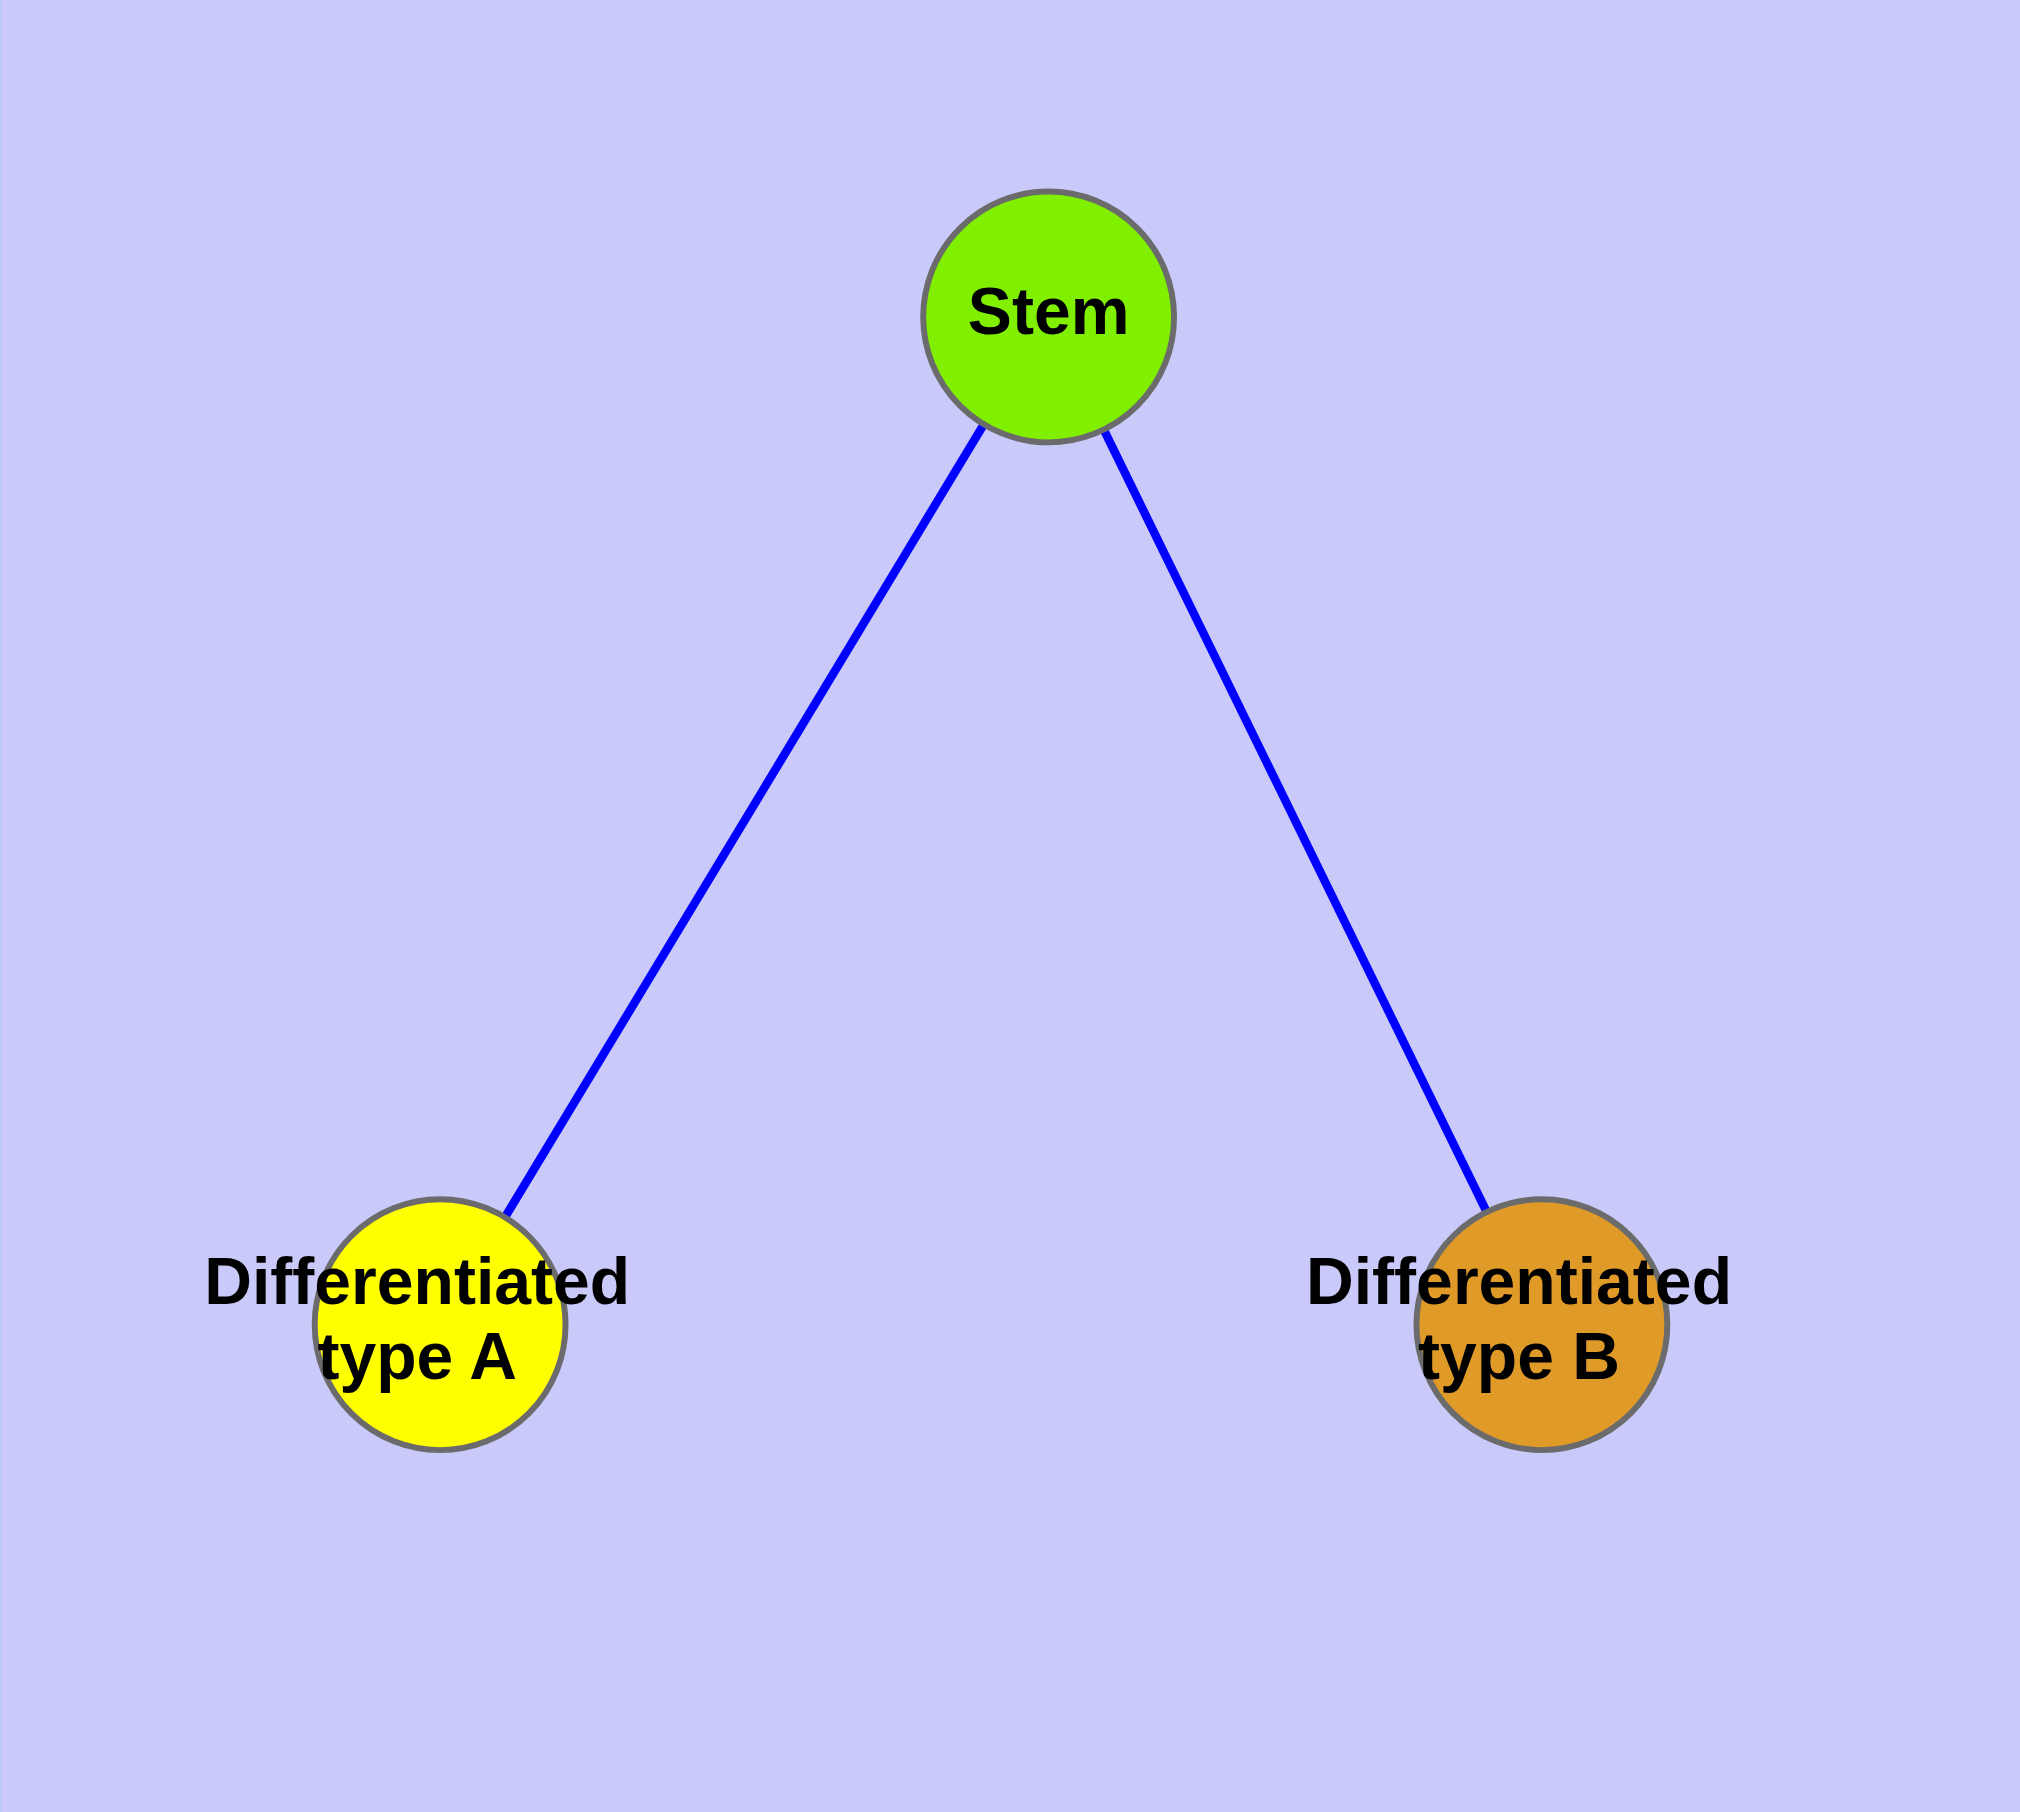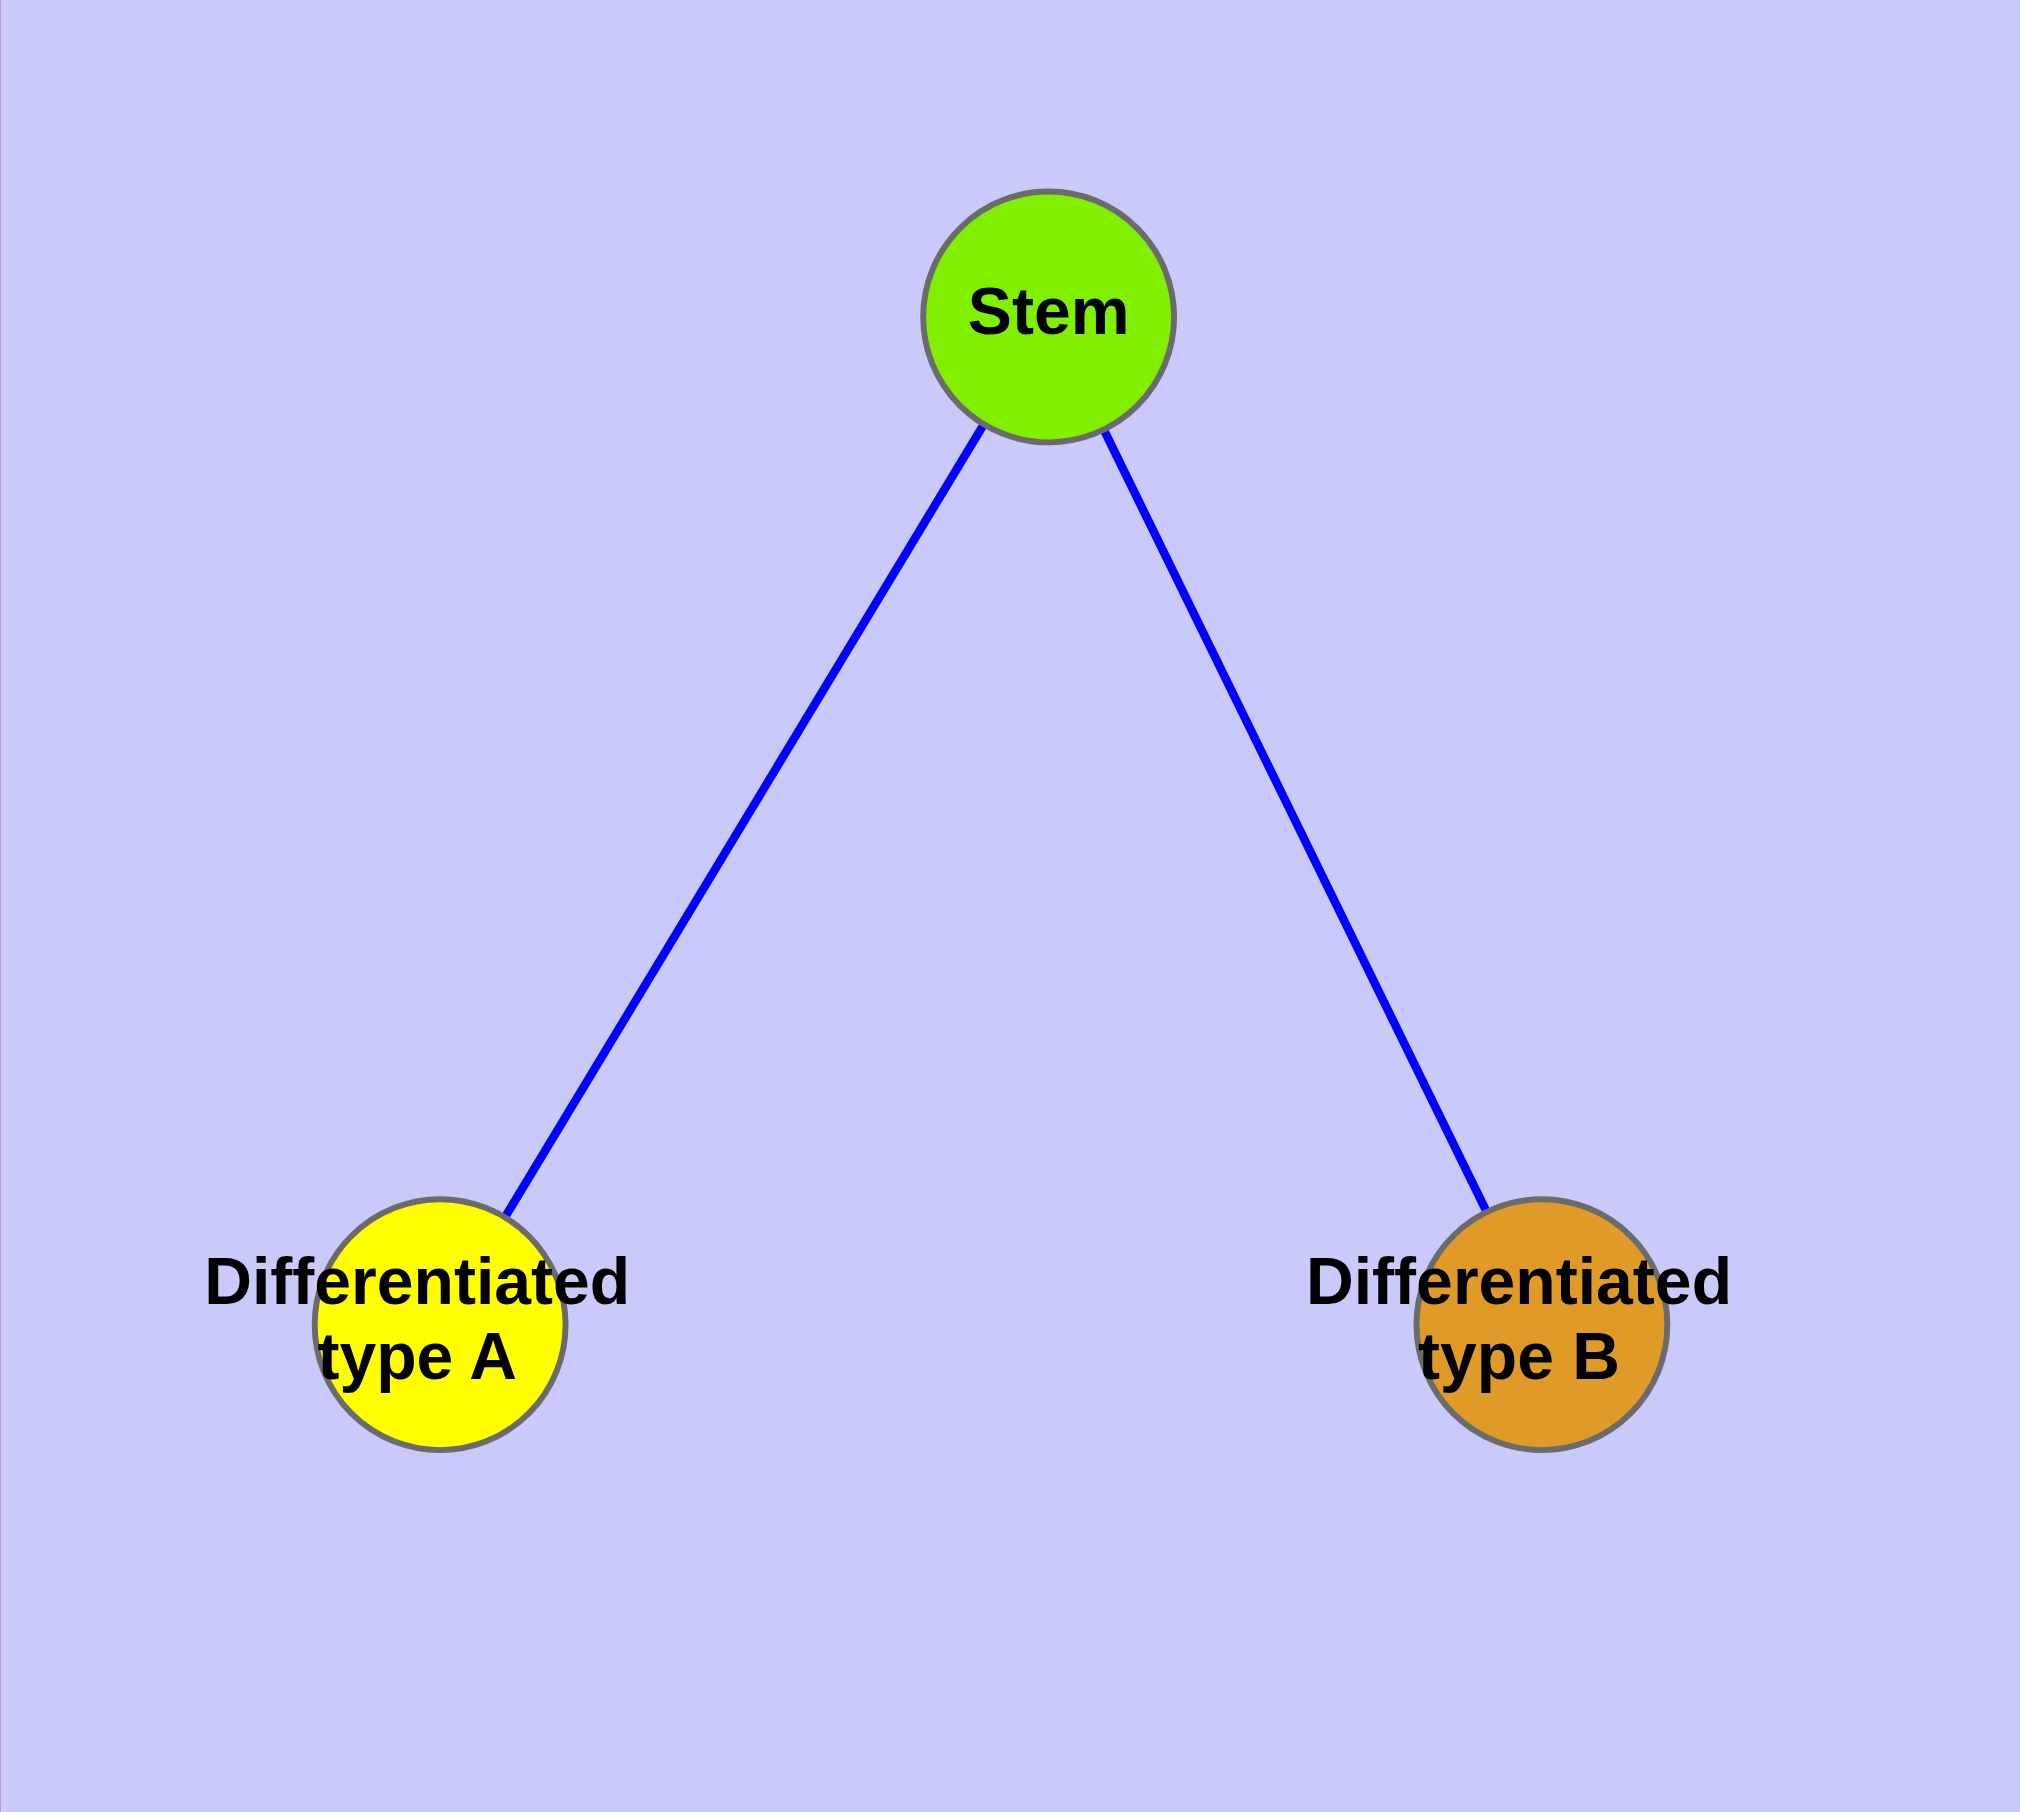--- a/index.html
+++ b/index.html
@@ -31,21 +31,21 @@
     dominant-baseline: middle;
     paint-order: normal;
   }
   .edge-line {
     stroke-linecap: butt;
   }
 </style>
 </head>
 <body>
 
-<div id="stage" style="width: 2021px; height: 1812px; background: #b91c1c;">
+<div id="stage" style="width: 2021px; height: 1812px; background: #7dd3fc;">
   <svg id="graph-svg" viewBox="0 0 2384 2138" preserveAspectRatio="xMidYMid meet" xmlns="http://www.w3.org/2000/svg" style="width: 2021px; height: 1812px;">
 
     <rect id="bg-rect" x="0" y="0" width="2384" height="2138" fill="#c9cafa"></rect>
 
     <g id="edges-layer">
         <line class="edge-line" x1="1237" y1="374" x2="519" y2="1563" stroke="#0000ff" stroke-width="10"></line>
         <line class="edge-line" x1="1237" y1="374" x2="1819" y2="1563" stroke="#0000ff" stroke-width="10"></line>
       </g>
     <g id="nodes-layer">
         <g>

